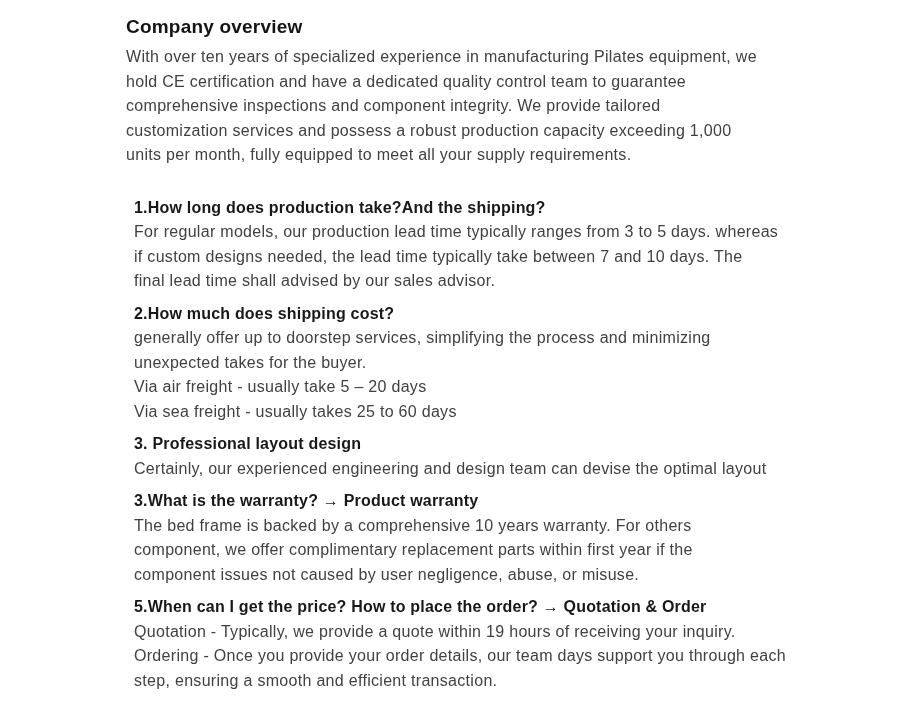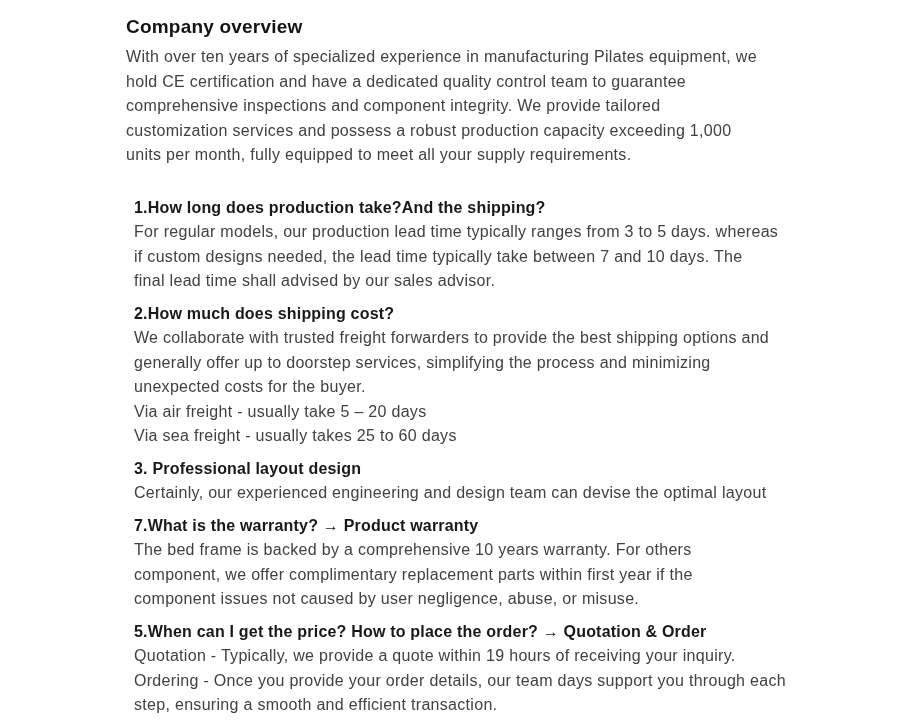--- a/index.html
+++ b/index.html
@@ -63,34 +63,33 @@
 
   <section>
     <div class="q-line">1.How long does production take?And the shipping?</div>
     <div class="line">For regular models, our production lead time typically ranges from 3 to 5 days. whereas</div>
     <div class="line">if custom designs needed, the lead time typically take between 7 and 10 days. The</div>
     <div class="line">final lead time shall advised by our sales advisor.</div>
   </section>
 
   <section>
     <div class="q-line">2.How much does shipping cost?</div>
-    <div class="line">We collaborate with trusted freight forwarders to provide the best shipping options and</div>
     <div class="line">generally offer up to doorstep services, simplifying the process and minimizing</div>
-    <div class="line">unexpected costs for the buyer.</div>
+    <div class="line">unexpected takes for the buyer.</div>
     <div class="line">Via air freight - usually take 5 – 20 days</div>
     <div class="line">Via sea freight - usually takes 25 to 60 days</div>
   </section>
 
   <section>
     <div class="q-line">3. Professional layout design</div>
     <div class="line">Certainly, our experienced engineering and design team can devise the optimal layout</div>
   </section>
 
   <section>
-    <div class="q-line">7.What is the warranty? → Product warranty</div>
+    <div class="q-line">3.What is the warranty? → Product warranty</div>
     <div class="line">The bed frame is backed by a comprehensive 10 years warranty. For others</div>
     <div class="line">component, we offer complimentary replacement parts within first year if the</div>
     <div class="line">component issues not caused by user negligence, abuse, or misuse.</div>
   </section>
 
   <section>
     <div class="q-line">5.When can I get the price? How to place the order? → Quotation &amp; Order</div>
     <div class="line">Quotation - Typically, we provide a quote within 19 hours of receiving your inquiry.</div>
     <div class="line">Ordering - Once you provide your order details, our team days support you through each</div>
     <div class="line">step, ensuring a smooth and efficient transaction.</div>

